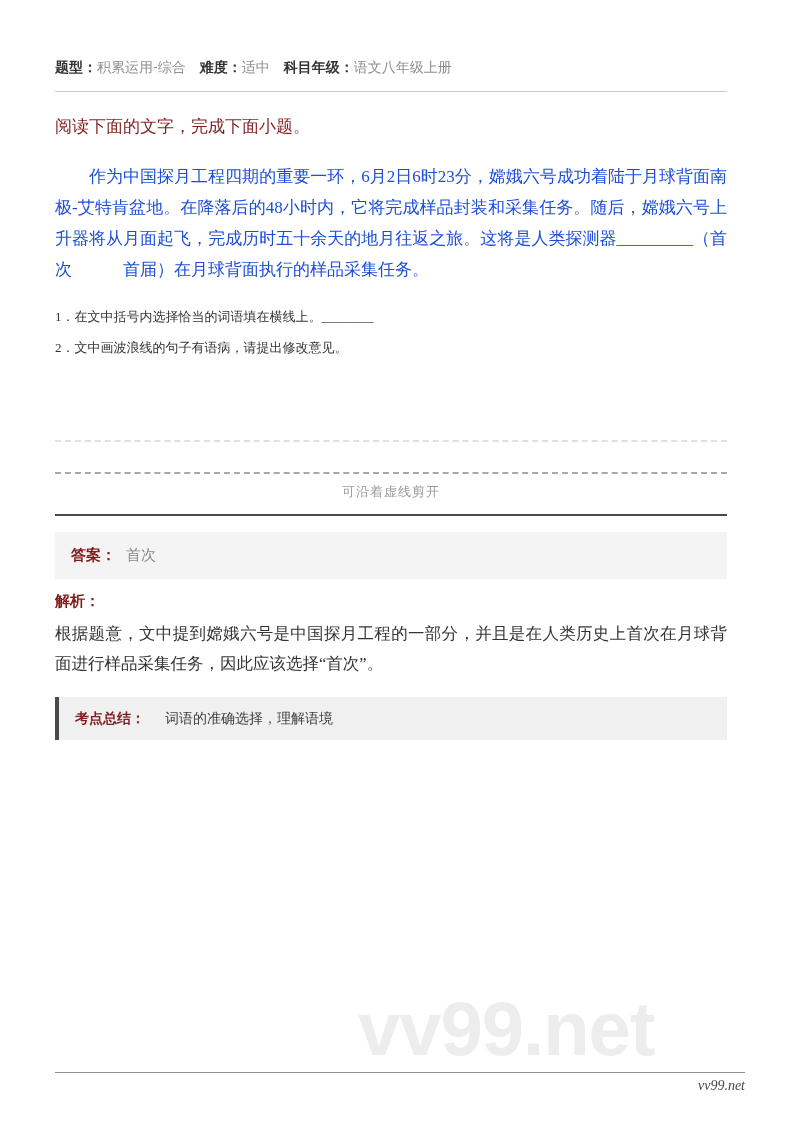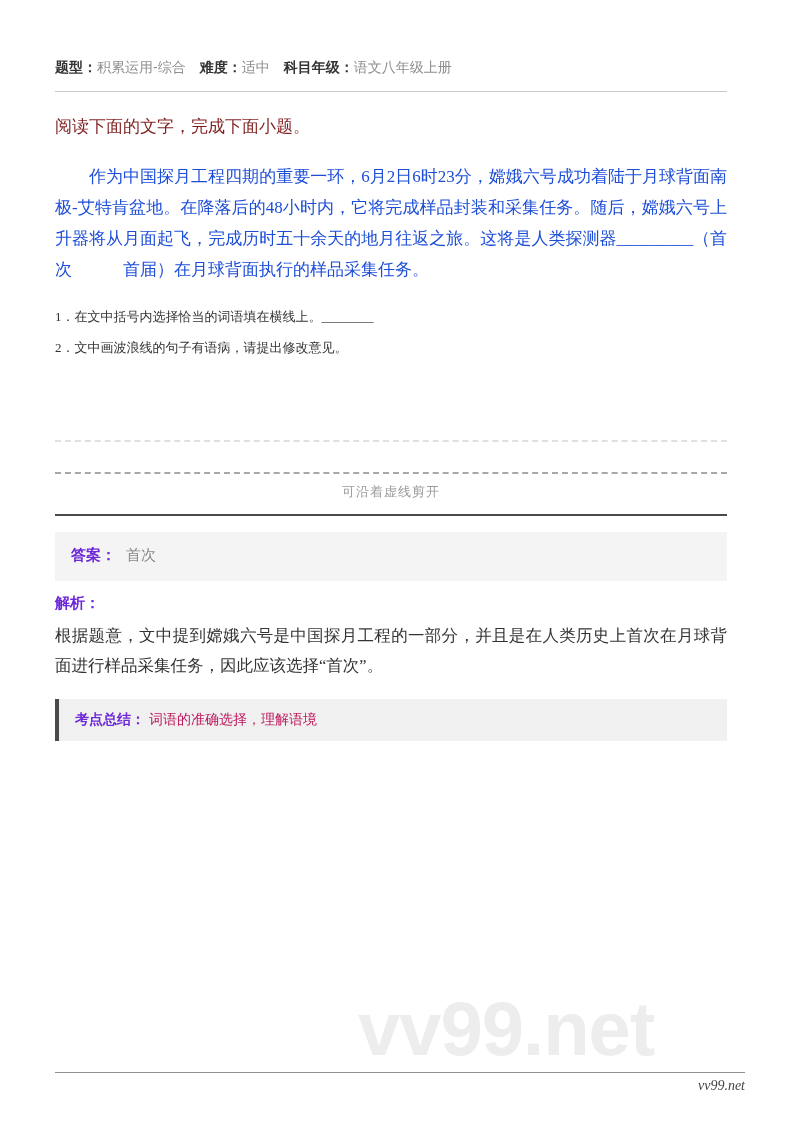--- a/index.html
+++ b/index.html
@@ -68,39 +68,39 @@
     border: none; border-top: 2px solid #4a4a4a;
     margin-top: 13px;
   }
   .answer-box {
     margin-top: 16px;
     background: #f4f4f4;
     padding: 13px 16px 14px 16px;
     font-size: 15px; line-height: 20px;
   }
   .answer-label, .analysis-label, .keypoint-label {
-    font-family: Liberation Mono, monospace;
-    font-weight: bold; color: #6d28d9;
+    font-family: Liberation Sans, sans-serif;
+    font-weight: bold; color: #7f1d1d;
   }
   .answer-value { color: #888888; margin-left: 10px; }
   .analysis-label { display: block; margin-top: 13px; font-size: 15px; }
   .analysis-text {
     margin-top: 8px;
     font-size: 16.5px; line-height: 30px;
     text-align: justify;
     color: #333;
   }
   .keypoint-box {
     margin-top: 18px;
     background: #f0f0f0;
     border-left: 4px solid #4a4a4a;
     padding: 12px 16px;
     font-size: 14px; line-height: 18px;
   }
-  .keypoint-value { color: #be185d; margin-left: 4px; }
+  .keypoint-value { color: #404040; margin-left: 20px; }
 
   
   .watermark {
     position: absolute;
     left: 358px; top: 985px;
     font-family: "Liberation Sans", "DejaVu Sans", sans-serif;
     font-weight: bold;
     font-size: 76px;
     letter-spacing: -1px;
     color: #ededed;

